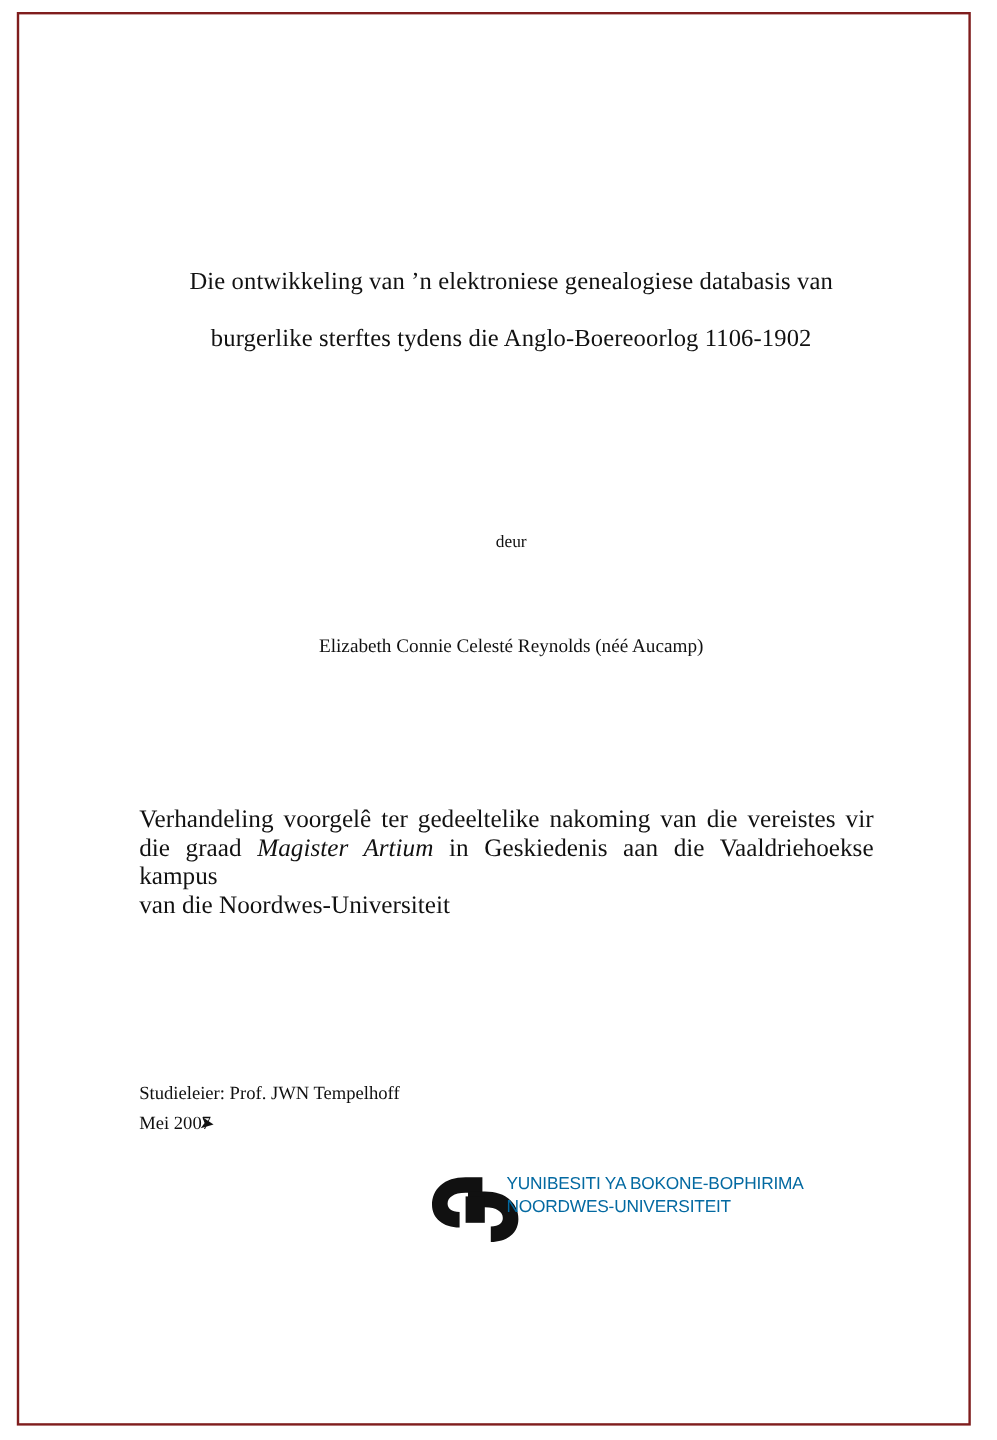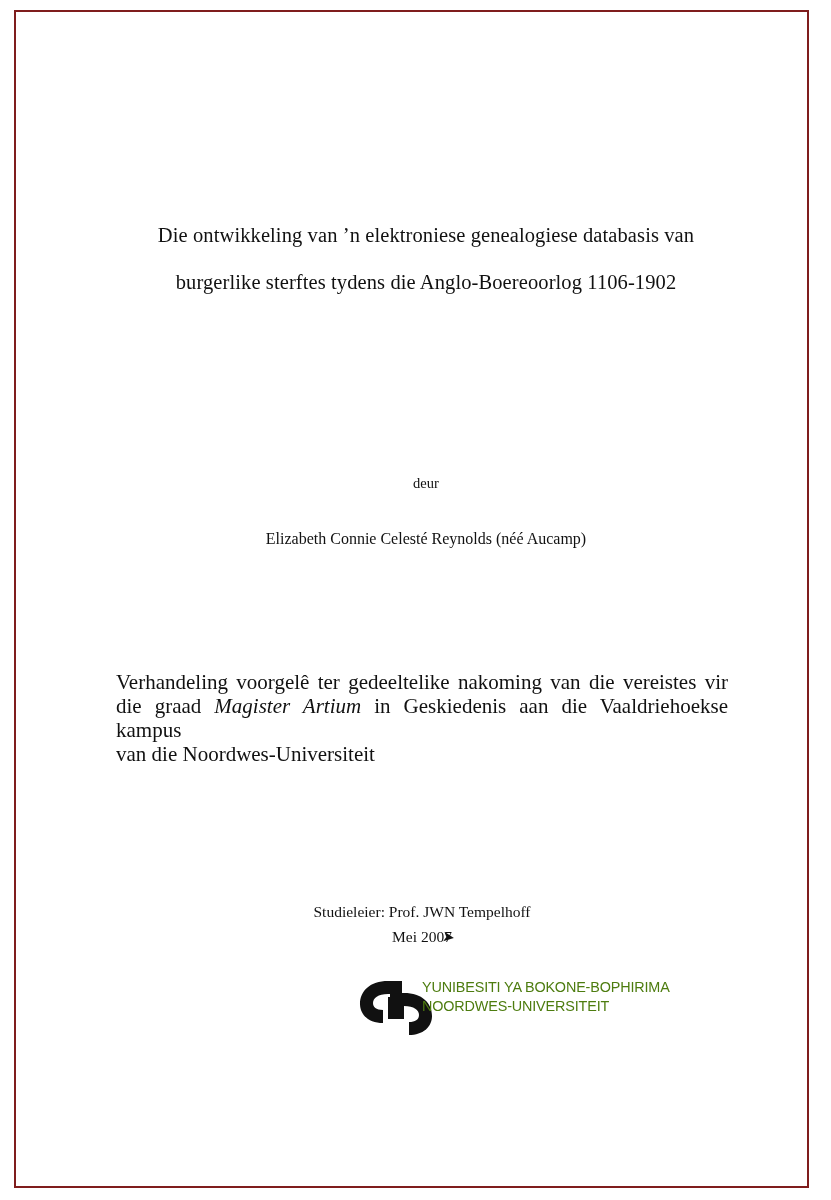--- a/index.html
+++ b/index.html
@@ -54,21 +54,20 @@
   }
   .title-line { display: block; white-space: nowrap; }
 
   .deur {
     position: absolute;
     top: 432px;
     left: 0;
     width: 648px;
     text-align: center;
     font-size: 14.5px;
-    margin-top: 31px;
   }
 
   .author {
     position: absolute;
     top: 518px;
     left: 0;
     width: 648px;
     text-align: center;
     font-size: 16px;
   }
@@ -90,21 +89,21 @@
     font-style: italic;
   }
 
   .supervisor {
     position: absolute;
     top: 887px;
     left: 14px;
     width: 612px;
     font-size: 15.5px;
     line-height: 25px;
-    text-align: center;
+    text-align: left;
   }
 
   .date-line {
     position: relative;
     display: inline-block;
   }
   .date-mark {
     position: absolute;
     right: -3px;
     top: 1px;
@@ -130,21 +129,21 @@
   .logo-mark svg { display: block; }
 
   .logo-text {
     position: absolute;
     left: 146px;
     top: 1px;
     font-family: "Liberation Sans", sans-serif;
     font-size: 14.4px;
     line-height: 19px;
     letter-spacing: -0.15px;
-    color: #4d7c0f;
+    color: #0369a1;
     white-space: nowrap;
   }
   .logo-text span { display: block; }
 </style>
 </head>
 <body>
 
 <div class="page">
   <div class="scan-frame">
     <div class="content">

